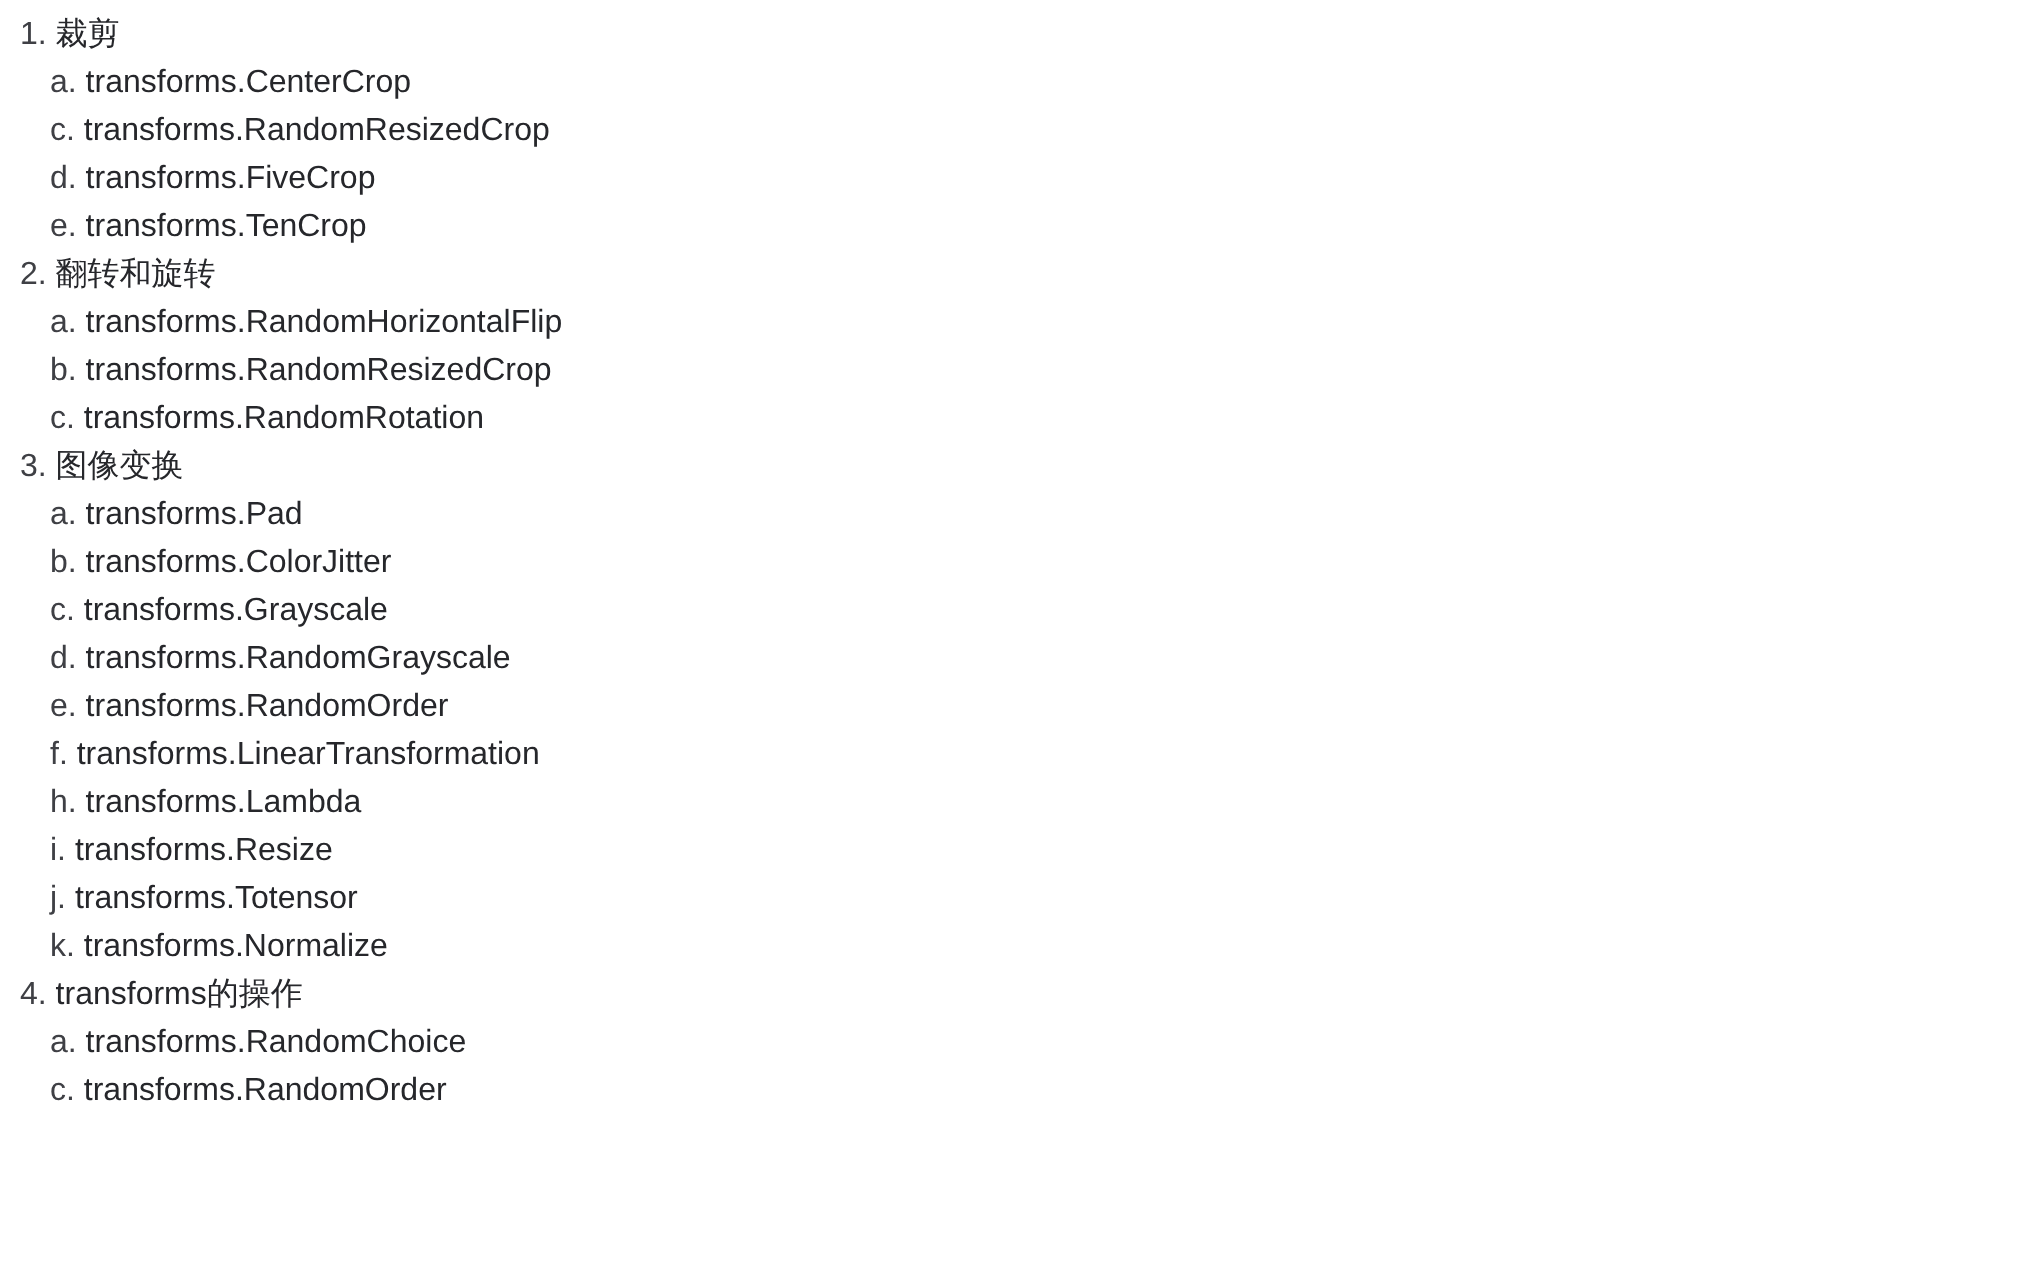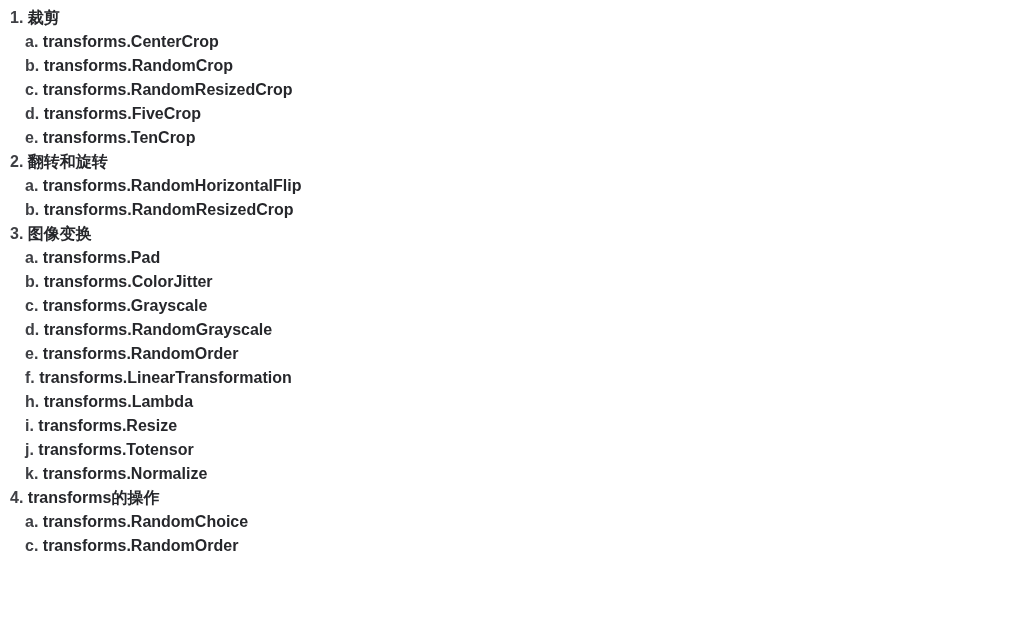--- a/index.html
+++ b/index.html
@@ -30,21 +30,20 @@
     margin: 0;
     padding: 0;
   }
 
   .item,
   .subitem {
     display: block;
     white-space: nowrap;
     line-height: 24px;
     height: 24px;
-    font-weight: bold;
   }
 
   .item {
     padding-left: 10px;
   }
 
   .subitem {
     padding-left: 25px;
   }
 
@@ -62,29 +61,29 @@
   }
 </style>
 </head>
 <body>
 
 <div class="doc">
   <ul class="outline" id="outline-root">
       <li class="item"><span class="marker">1.</span> <span class="label">裁剪</span></li>
       <ul class="sublist">
         <li class="subitem"><span class="marker">a.</span> <span class="label">transforms.CenterCrop</span></li>
-        <li class="subitem"><span class="marker">b.</span> <span class="label">transforms.RandomCrop</span></li>
         <li class="subitem"><span class="marker">c.</span> <span class="label">transforms.RandomResizedCrop</span></li>
         <li class="subitem"><span class="marker">d.</span> <span class="label">transforms.FiveCrop</span></li>
         <li class="subitem"><span class="marker">e.</span> <span class="label">transforms.TenCrop</span></li>
       </ul>
       <li class="item"><span class="marker">2.</span> <span class="label">翻转和旋转</span></li>
       <ul class="sublist">
         <li class="subitem"><span class="marker">a.</span> <span class="label">transforms.RandomHorizontalFlip</span></li>
         <li class="subitem"><span class="marker">b.</span> <span class="label">transforms.RandomResizedCrop</span></li>
+        <li class="subitem"><span class="marker">c.</span> <span class="label">transforms.RandomRotation</span></li>
       </ul>
       <li class="item"><span class="marker">3.</span> <span class="label">图像变换</span></li>
       <ul class="sublist">
         <li class="subitem"><span class="marker">a.</span> <span class="label">transforms.Pad</span></li>
         <li class="subitem"><span class="marker">b.</span> <span class="label">transforms.ColorJitter</span></li>
         <li class="subitem"><span class="marker">c.</span> <span class="label">transforms.Grayscale</span></li>
         <li class="subitem"><span class="marker">d.</span> <span class="label">transforms.RandomGrayscale</span></li>
         <li class="subitem"><span class="marker">e.</span> <span class="label">transforms.RandomOrder</span></li>
         <li class="subitem"><span class="marker">f.</span> <span class="label">transforms.LinearTransformation</span></li>
         <li class="subitem"><span class="marker">h.</span> <span class="label">transforms.Lambda</span></li>

